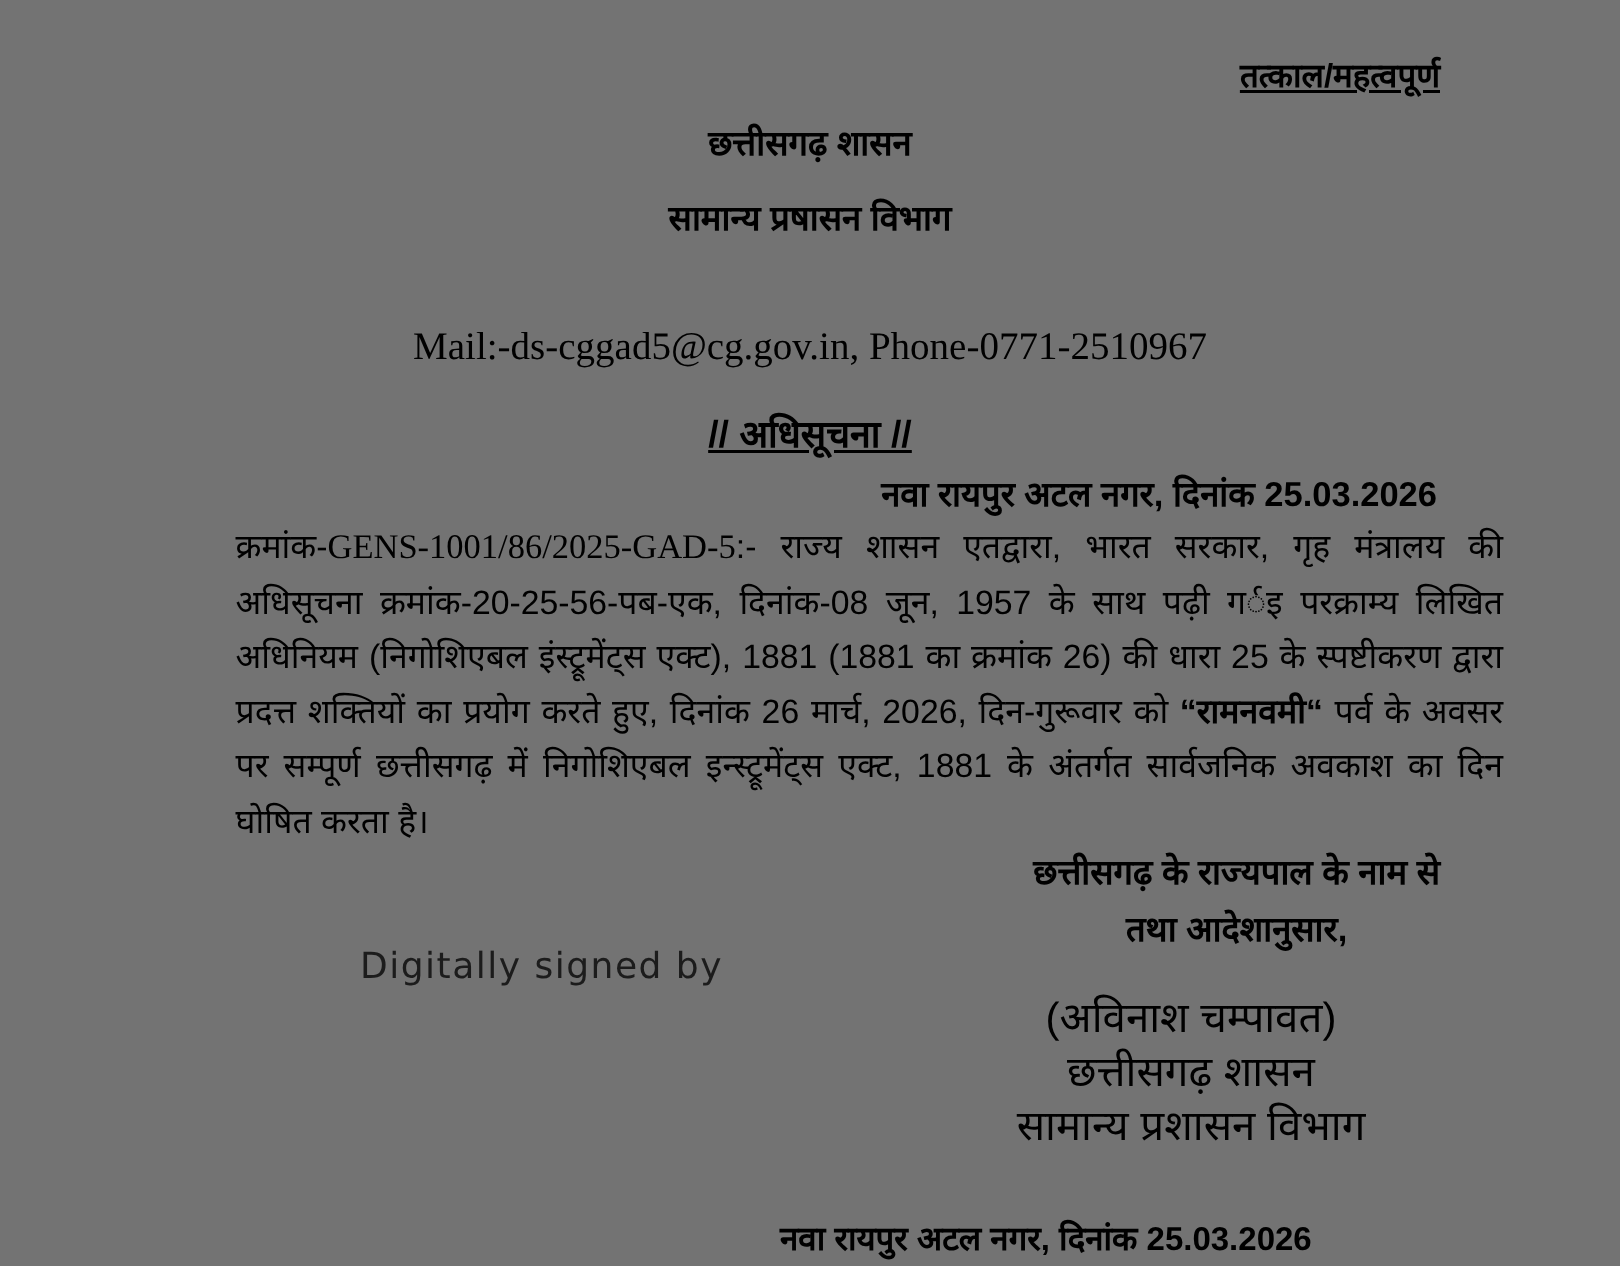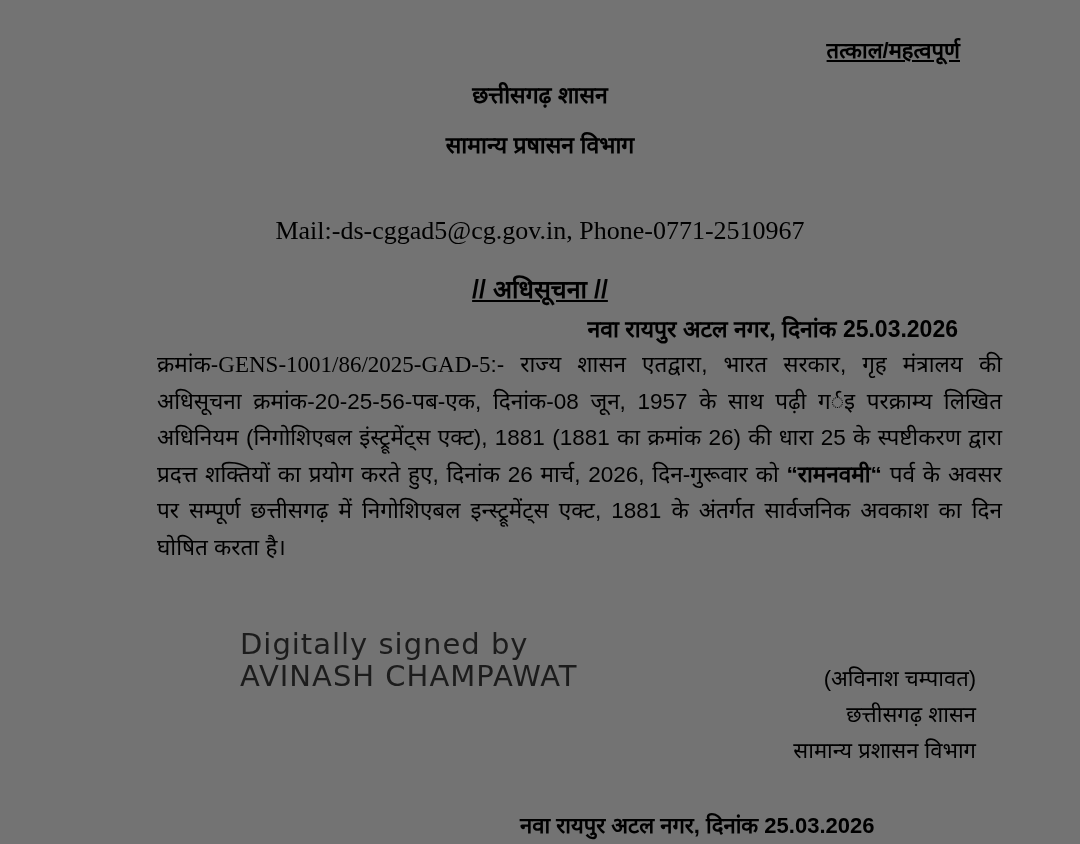--- a/index.html
+++ b/index.html
@@ -76,32 +76,32 @@
     text-align: center;
     font-size: 23px;
     font-weight: bold;
     line-height: 38px;
   }
   .digisig {
     position: absolute;
     top: 628px;
     left: 240px;
     font-family: "DejaVu Sans", sans-serif;
-    font-size: 29px;
+    font-size: 24px;
     line-height: 32px;
     letter-spacing: 1px;
     color: #1c1c1c;
   }
   .signatory {
     position: absolute;
     top: 661px;
-    right: 104px;
+    right: 116px;
     width: 340px;
-    text-align: right;
-    font-size: 22px;
+    text-align: center;
+    font-size: 28px;
     line-height: 36px;
   }
   .footer-left {
     position: absolute;
     top: 809px;
     left: 115px;
     font-size: 21px;
     font-weight: bold;
   }
   .footer-left .serif-ref { font-weight: bold; font-size: 22px; }
@@ -123,24 +123,27 @@
   <div class="centered h-line h1">छत्तीसगढ़ शासन</div>
   <div class="centered h-line h2">सामान्य प्रषासन विभाग</div>
   <div class="centered contact-line">Mail:-ds-cggad5@cg.gov.in, Phone-0771-2510967</div>
 
   <div class="centered notif-title"><span>// अधिसूचना //</span></div>
 
   <div class="dateline">नवा रायपुर अटल नगर, दिनांक 25.03.2026</div>
 
   <div class="body-para"><span>क्रमांक-</span><span class="serif-ref">GENS-1001/86/2025-GAD-5</span><span>:- राज्य शासन एतद्वारा, भारत सरकार, गृह मंत्रालय की अधिसूचना क्रमांक-20-25-56-पब-एक, दिनांक-08 जून, 1957 के साथ पढ़ी गर्इ परक्राम्य लिखित अधिनियम (निगोशिएबल इंस्ट्रूमेंट्स एक्ट), 1881 (1881 का क्रमांक 26) की धारा 25 के स्पष्टीकरण द्वारा प्रदत्त शक्तियों का प्रयोग करते हुए, दिनांक 26 मार्च, 2026, दिन-गुरूवार को </span><span class="festival">“रामनवमी“</span><span> पर्व के अवसर पर सम्पूर्ण छत्तीसगढ़ में निगोशिएबल इन्स्ट्रूमेंट्स एक्ट, 1881 के अंतर्गत सार्वजनिक अवकाश का दिन घोषित करता है।</span></div>
 
+  <div class="authority">
+    <div>छत्तीसगढ़ के राज्यपाल के नाम से</div>
+    <div>तथा आदेशानुसार,</div>
+  </div>
 
   <div class="digisig">
     <div>Digitally signed by</div>
-    <div>AVINASH CHAMPAWAT</div>
   </div>
 
   <div class="signatory">
     <div>(अविनाश चम्पावत)</div>
     <div>छत्तीसगढ़ शासन</div>
     <div>सामान्य प्रशासन विभाग</div>
   </div>
 
 
   <div class="footer-right">नवा रायपुर अटल नगर, दिनांक 25.03.2026</div>

